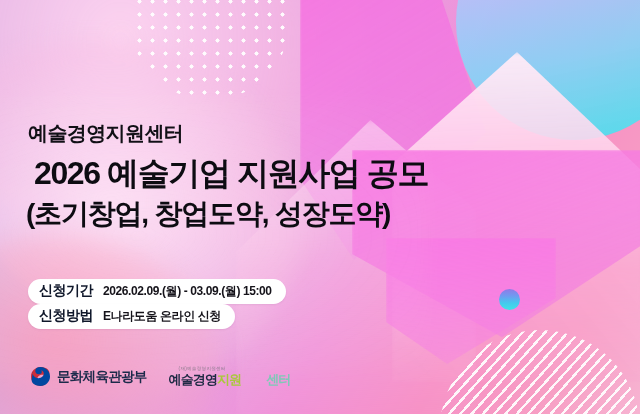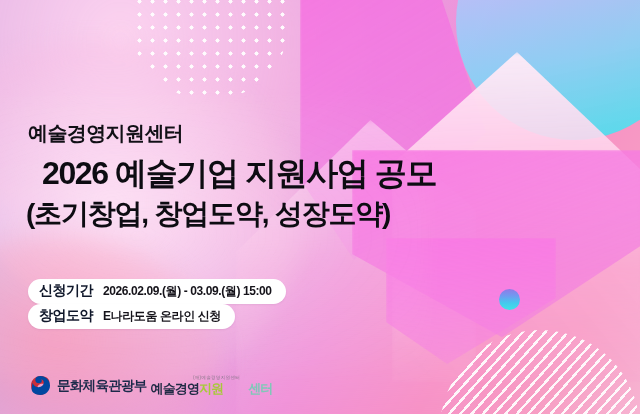--- a/index.html
+++ b/index.html
@@ -249,21 +249,21 @@
     font-size: 20px;
     font-weight: 700;
     color: #111016;
     letter-spacing: -0.6px;
     line-height: 1.1;
     white-space: nowrap;
   }
 
   .headline {
     position: absolute;
-    left: 42px;
+    left: 34px;
     top: 156px;
     font-size: 32px;
     font-weight: 700;
     color: #0d0c12;
     letter-spacing: -1.4px;
     line-height: 1.12;
     white-space: nowrap;
     text-align: center;
   }
 
@@ -307,25 +307,24 @@
     font-size: 12px;
     font-weight: 700;
     color: #15131a;
     letter-spacing: -0.4px;
   }
 
   
   .footer-logos {
     position: absolute;
     left: 30px;
-    top: 375px;
+    top: 366px;
     display: flex;
     align-items: center;
-    gap: 4px;
-    text-align: center;
+    gap: 22px;
   }
 
   .logo-gov {
     display: flex;
     align-items: center;
     gap: 6px;
   }
   .taegeuk {
     width: 21px;
     height: 21px;
@@ -395,21 +394,21 @@
 
       <div class="row-wrap">
         <div class="info-row">
           <span class="info-label">신청기간</span>
           <span class="info-value">2026.02.09.(월) - 03.09.(월) 15:00</span>
         </div>
       </div>
 
       <div class="row-wrap">
         <div class="info-row">
-          <span class="info-label">창업도약</span>
+          <span class="info-label">신청방법</span>
           <span class="info-value">E나라도움 온라인 신청</span>
         </div>
       </div>
 
     </div>
 
     <div class="footer-logos">
 
       <div class="logo-gov">
         <svg class="taegeuk" viewBox="0 0 64 64">

